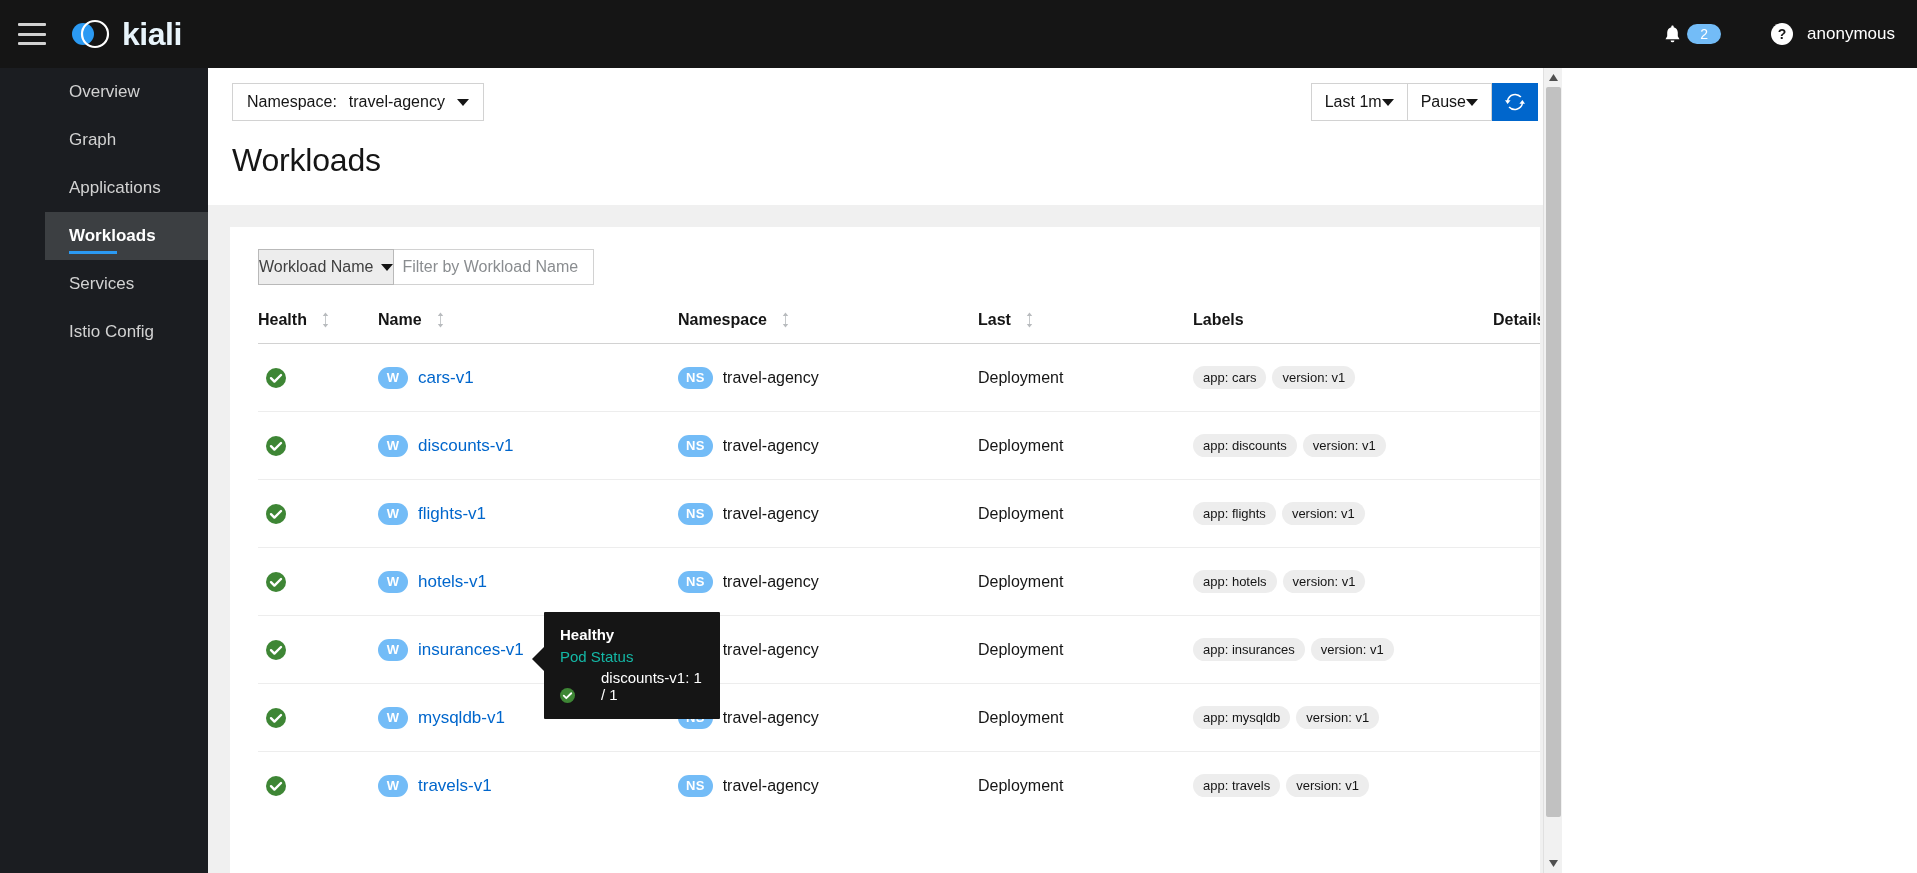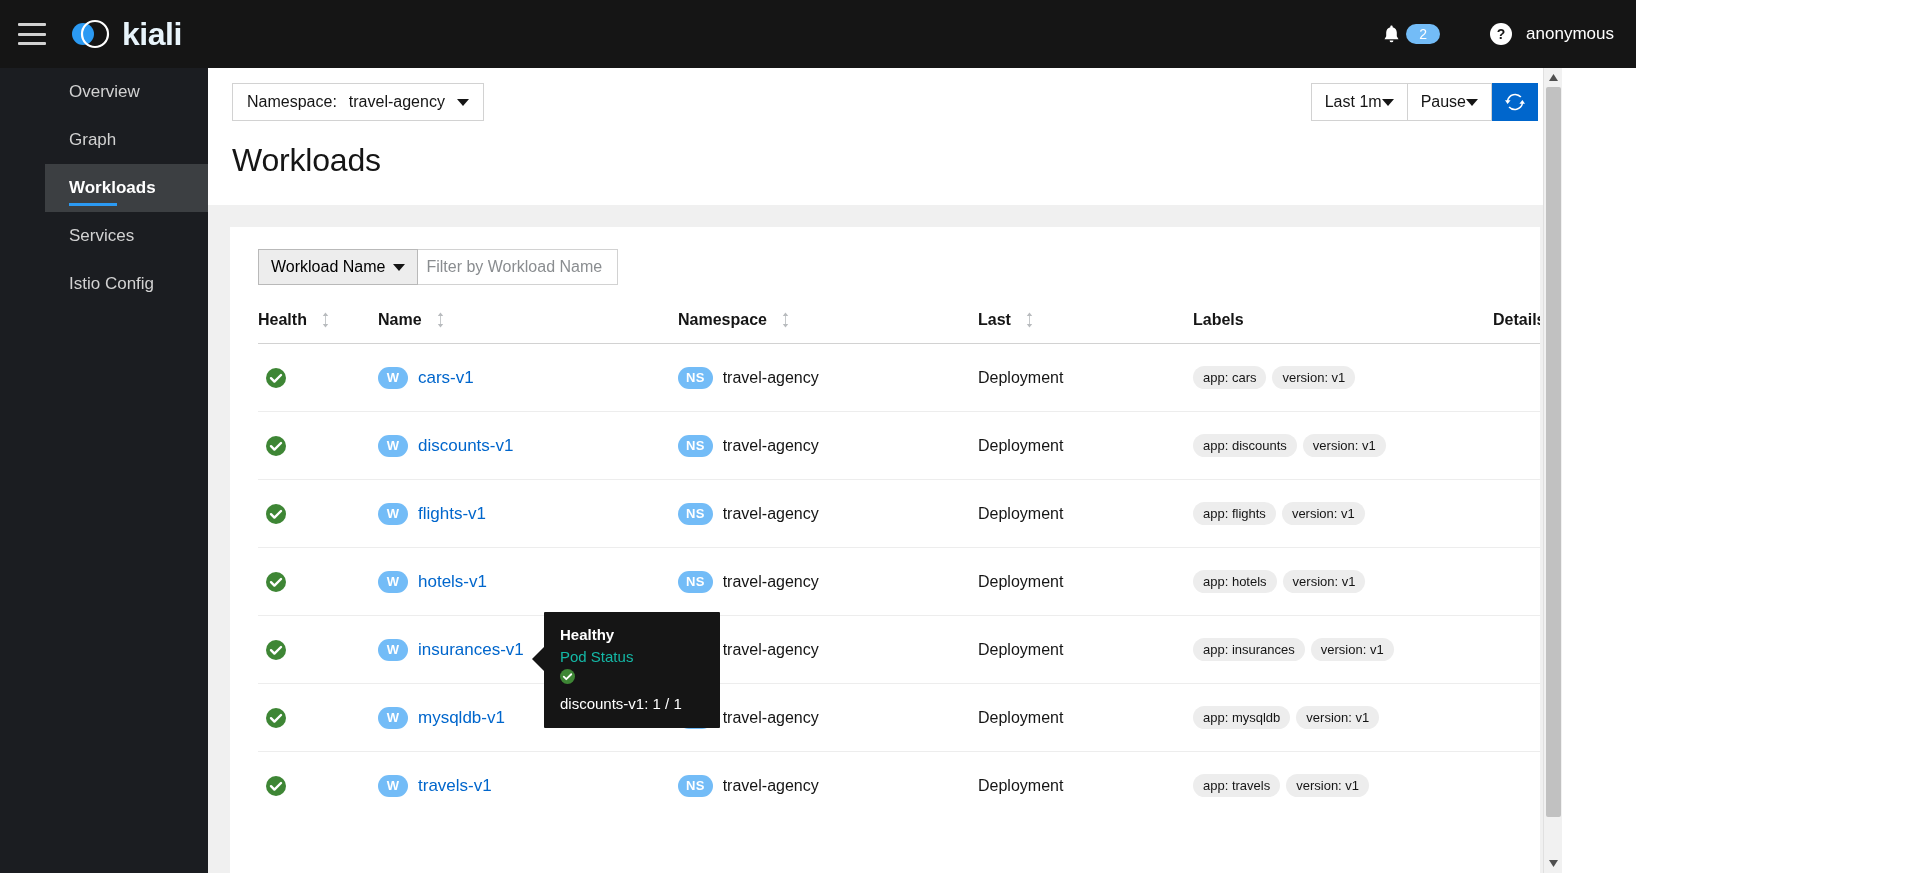--- a/index.html
+++ b/index.html
@@ -4,21 +4,21 @@
 <style>
   * { box-sizing: border-box; margin: 0; padding: 0; }
   html, body {
     width: 1917px; height: 873px;
     font-family: "Liberation Sans", sans-serif;
     background: #fff; overflow: hidden;
   }
 
   
   .masthead {
-    position: absolute; top: 0; left: 0; width: 1636px; height: 68px;
+    position: absolute; top: 0; left: 0; width: 1917px; height: 68px;
     background: #151515; display: flex; align-items: center;
   }
   .hamburger {
     width: 28px; height: 22px; margin-left: 18px; margin-right: 22px;
     display: flex; flex-direction: column; justify-content: space-between;
     cursor: pointer;
   }
   .hamburger span { display: block; height: 3px; background: #d2d2d2; border-radius: 1px; }
   .brand { display: flex; align-items: center; gap: 10px; }
   .brand-logo { width: 44px; height: 40px; }
@@ -98,21 +98,21 @@
   .card {
     background: #fff; height: 650px; padding: 22px 28px 0 28px;
     overflow: hidden; position: relative;
   }
 
   
   .filter-bar { display: flex; align-items: stretch; margin-bottom: 16px; }
   .filter-type {
     background: #ededed; border: 1px solid #b9b9b9;
     display: flex; align-items: center; gap: 8px;
-    height: 36px; padding: 0 12px; font-size: 16px; color: #000000; cursor: pointer;
+    height: 36px; padding: 0 0; font-size: 16px; color: #404040; cursor: pointer;
   }
   .filter-input {
     height: 36px; width: 200px; border: 1px solid #d2d2d2; border-left: none;
     padding: 0 8px; font-size: 16px; color: #151515;
     font-family: "Liberation Sans", sans-serif; outline: none; background: #fff;
   }
   .filter-input::placeholder { color: #8a8d90; }
 
   
   table { width: 100%; border-collapse: collapse; table-layout: fixed; }
@@ -155,21 +155,21 @@
     background: #151515; color: #fff; padding: 14px 16px 16px 16px;
     z-index: 50; border-radius: 1px;
   }
   .tooltip::before {
     content: ""; position: absolute; left: -12px; top: 34px;
     width: 0; height: 0; border-top: 13px solid transparent;
     border-bottom: 13px solid transparent; border-right: 13px solid #151515;
   }
   .tt-title { font-size: 15px; font-weight: 700; margin-bottom: 5px; }
   .tt-sub { font-size: 15px; font-weight: 400; color: #14b8a6; margin-bottom: 4px; }
-  .tt-row { display: flex; align-items: flex-start; gap: 11px; font-size: 15px; flex-direction: column; }
+  .tt-row { display: flex; align-items: flex-end; gap: 26px; font-size: 15px; }
   .tt-check { width: 15px; height: 15px; flex: none; }
 
   
   .scrollbar {
     position: absolute; right: 0; top: 0; width: 19px; height: 805px;
     background: #f1f1f1; border-left: 1px solid #e0e0e0;
   }
   .sb-arrow {
     width: 19px; height: 19px; display: flex;
     align-items: center; justify-content: center; cursor: pointer;
@@ -213,20 +213,23 @@
     <div class="user-name">anonymous</div>
   </div>
 </div>
 
 <div class="sidebar">
   <div class="nav-item">
     <span>Overview</span>
   </div>
   <div class="nav-item">
     <span>Graph</span>
+  </div>
+  <div class="nav-item">
+    <span>Applications</span>
   </div>
   <div class="nav-item active">
     <span>Workloads</span>
   </div>
   <div class="nav-item">
     <span>Services</span>
   </div>
   <div class="nav-item">
     <span>Istio Config</span>
   </div>

